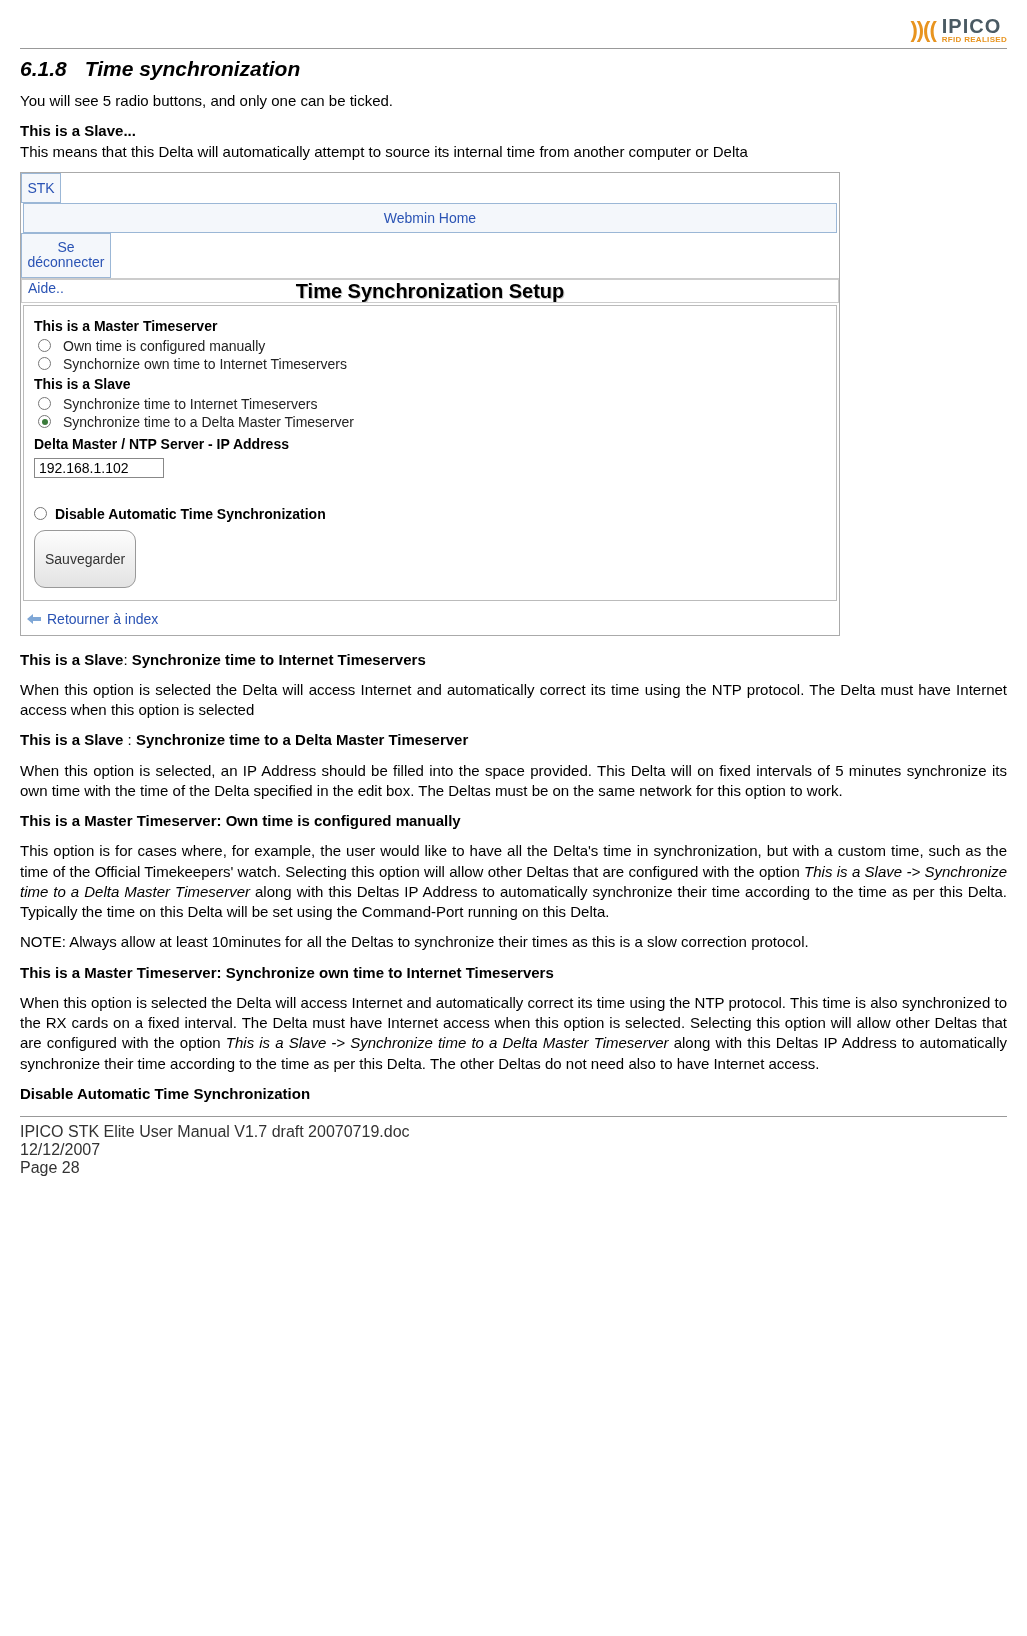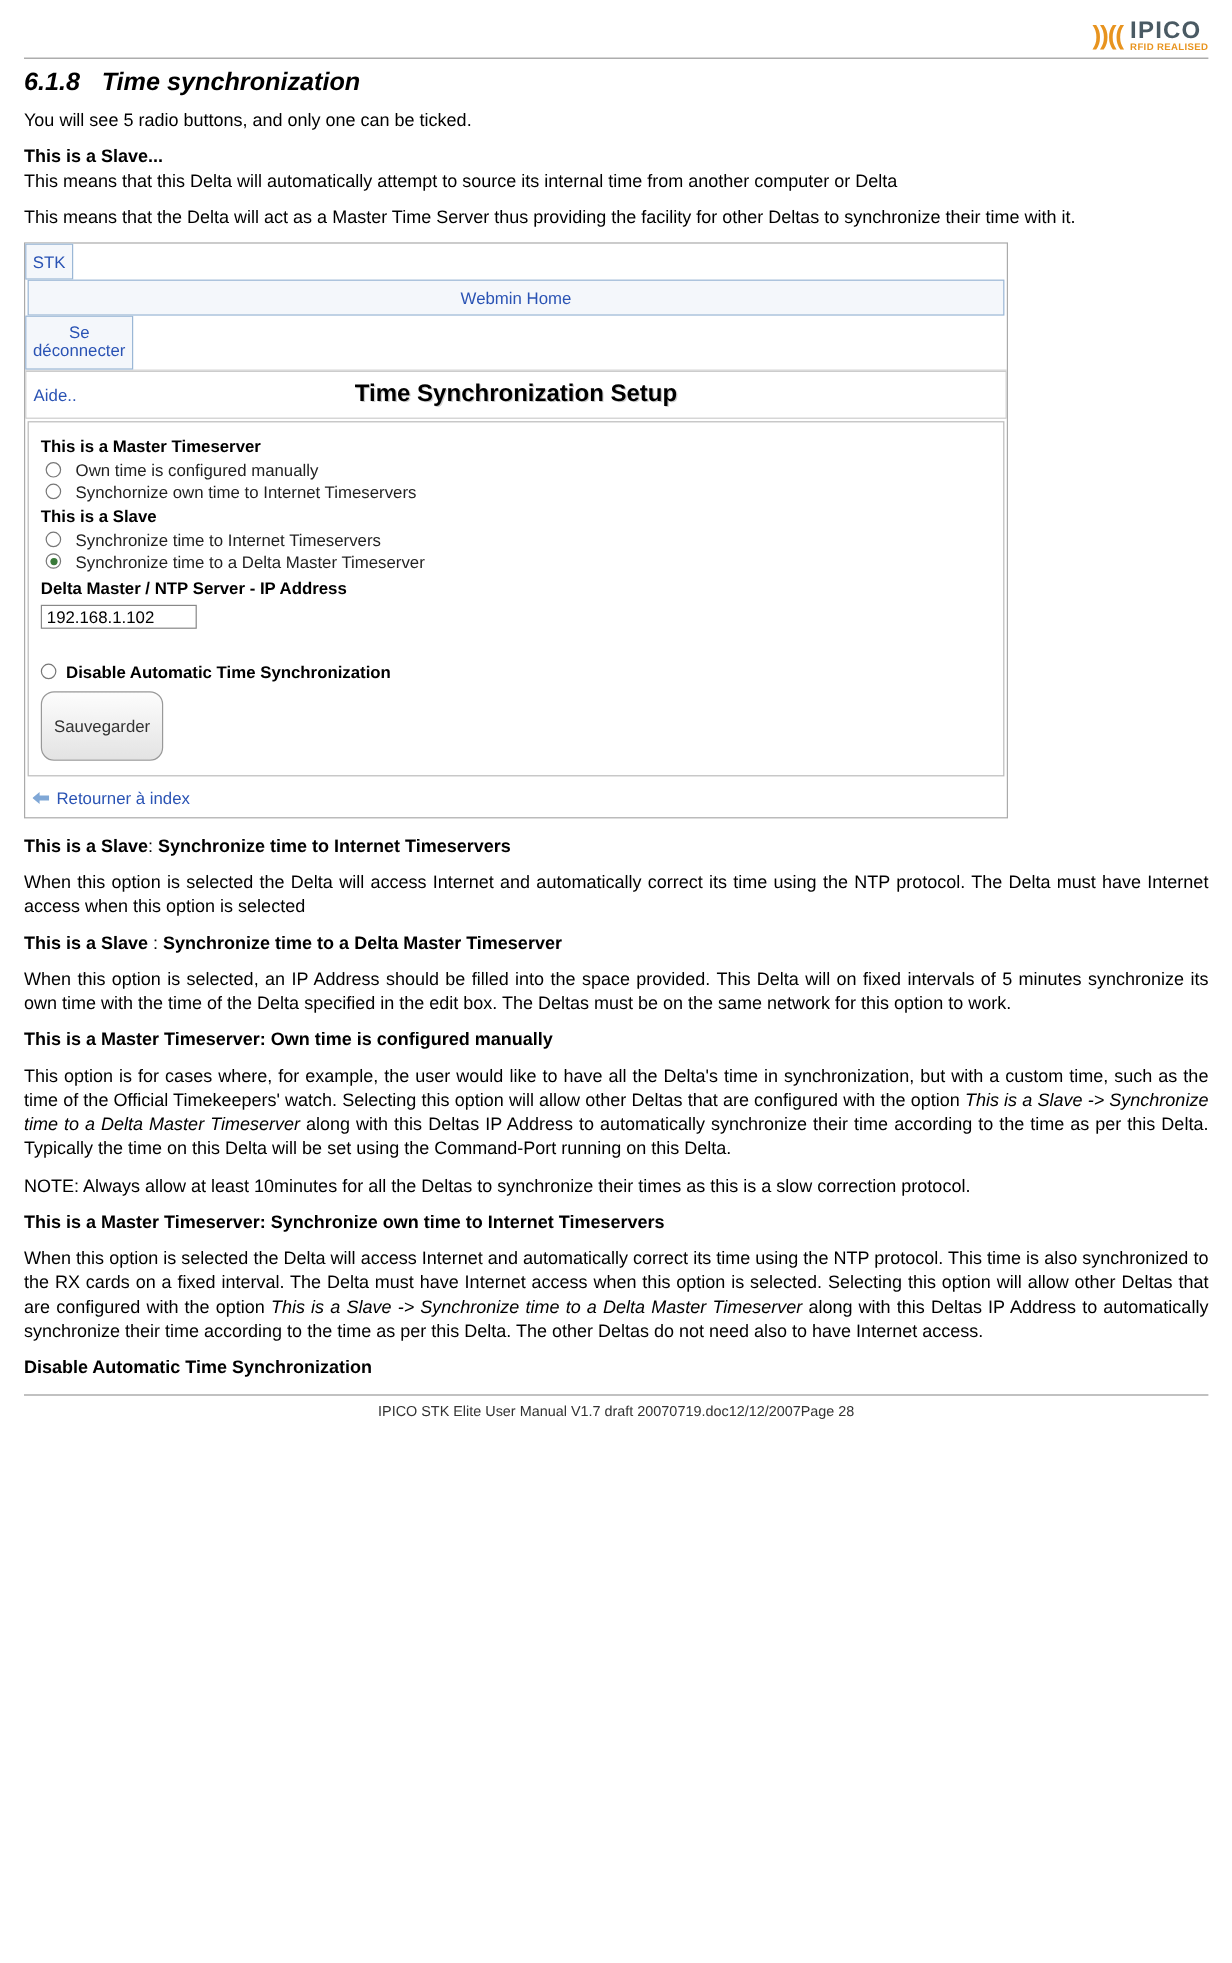--- a/index.html
+++ b/index.html
@@ -84,24 +84,23 @@
     display: flex;
     align-items: center;
     justify-content: center;
     padding: 6px 6px;
   }
   .ss-stk { width: 40px; }
   .ss-home { flex: 1; margin: 0 2px; }
   .ss-logout { width: 90px; flex-direction: column; line-height: 1.1; text-align: center; }
   .ss-titlebar {
     display: flex;
-    align-items: center;
     border: 1px solid #ccc;
     background: #fff;
-    height: 40px;
+    height: 24px;
     position: relative;
   }
   .ss-help {
     color: #2a53b4;
     font-size: 14px;
     padding: 0 6px;
   }
   .ss-title {
     position: absolute;
     left: 50%;
@@ -184,22 +183,23 @@
     width: 14px; height: 10px;
     display: inline-block;
   }
 
   .footer {
     border-top: 1px solid #999;
     margin-top: 12px;
     padding-top: 6px;
     display: flex;
     justify-content: center;
-    font-size: 12px;
+    font-size: 16px;
     color: #333;
+    flex-direction: column;
   }
 </style>
 </head>
 <body>
 
 <div class="page">
 
   <div class="top-logo">
     <div class="logo-mark">
       <span class="logo-icon">))((</span>
@@ -215,21 +215,20 @@
     <span class="num">6.1.8</span><span>Time synchronization</span>
   </h2>
 
   <p class="para">You will see 5 radio buttons, and only one can be ticked.</p>
 
   <p class="para">
     <span class="bold">This is a Slave...</span><br>
     <span>This means that this Delta will automatically attempt to source its internal time from another computer or Delta</span>
   </p>
 
-  <p class="para justify">This means that the Delta will act as a Master Time Server thus providing the facility for other Deltas to synchronize their time with it.</p>
 
   <div class="figure">
     <div class="ss-topbar">
       <div class="ss-cell ss-stk">STK</div>
       <div class="ss-cell ss-home">Webmin Home</div>
       <div class="ss-cell ss-logout">
         <span>Se</span>
         <span>déconnecter</span>
       </div>
     </div>

